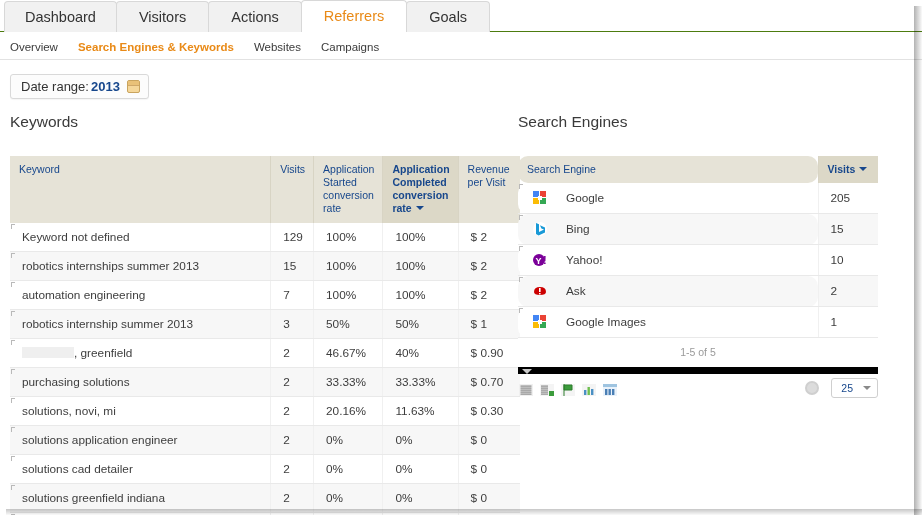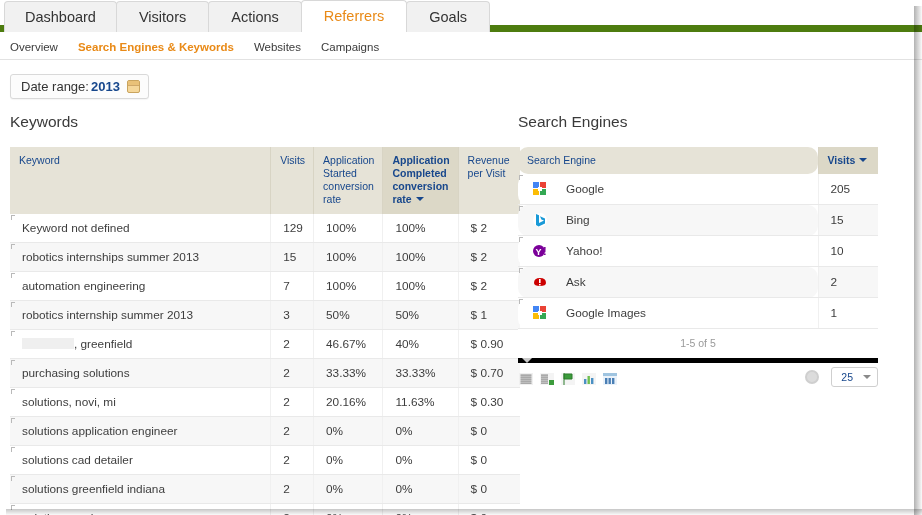--- a/index.html
+++ b/index.html
@@ -23,21 +23,21 @@
   }
   #page-shadow-bottom {
     position: absolute; left: 6px; bottom: 0; height: 6px; width: 916px;
     background: linear-gradient(to bottom, rgba(0,0,0,0.22), rgba(0,0,0,0.02));
   }
 
   
   .tabbar {
     position: relative;
     height: 32px;
-    border-bottom: 7px solid #4d7c0f;
+    border-bottom: 1px solid #4d7c0f;
     background: #ffffff;
     padding-left: 4px;
     white-space: nowrap;
   }
   .tab {
     display: inline-block;
     height: 31px;
     line-height: 31px;
     padding: 0 22px;
     font-size: 14.5px;
@@ -111,21 +111,21 @@
     position: absolute; left: 10px; top: 0; width: 510px;
   }
   .col-right {
     position: absolute; left: 518px; top: 0; width: 360px;
   }
 
   .widget-title {
     font-size: 15.5px;
     color: #3a3a3a;
     font-weight: normal;
-    margin: 0 0 16px 0;
+    margin: 0 0 25px 0;
     padding: 0;
   }
 
   
   table.dt {
     width: 100%;
     border-collapse: collapse;
     font-size: 11.5px;
     color: #3d3d3d;
   }
@@ -200,21 +200,21 @@
     position: relative;
   }
   .se-name { display: inline-block; }
 
   
   .dt-footer-count {
     text-align: center;
     font-size: 10.5px;
     color: #9a9a9a;
     padding: 8px 0 9px 0;
-    border-bottom: 5px solid #000000;
+    border-bottom: 7px solid #000000;
     background: #fff;
   }
   .dt-footer {
     position: relative;
     height: 28px;
     padding-top: 6px;
   }
   .footer-icons { display: inline-block; }
   .ficon {
     display: inline-block;

